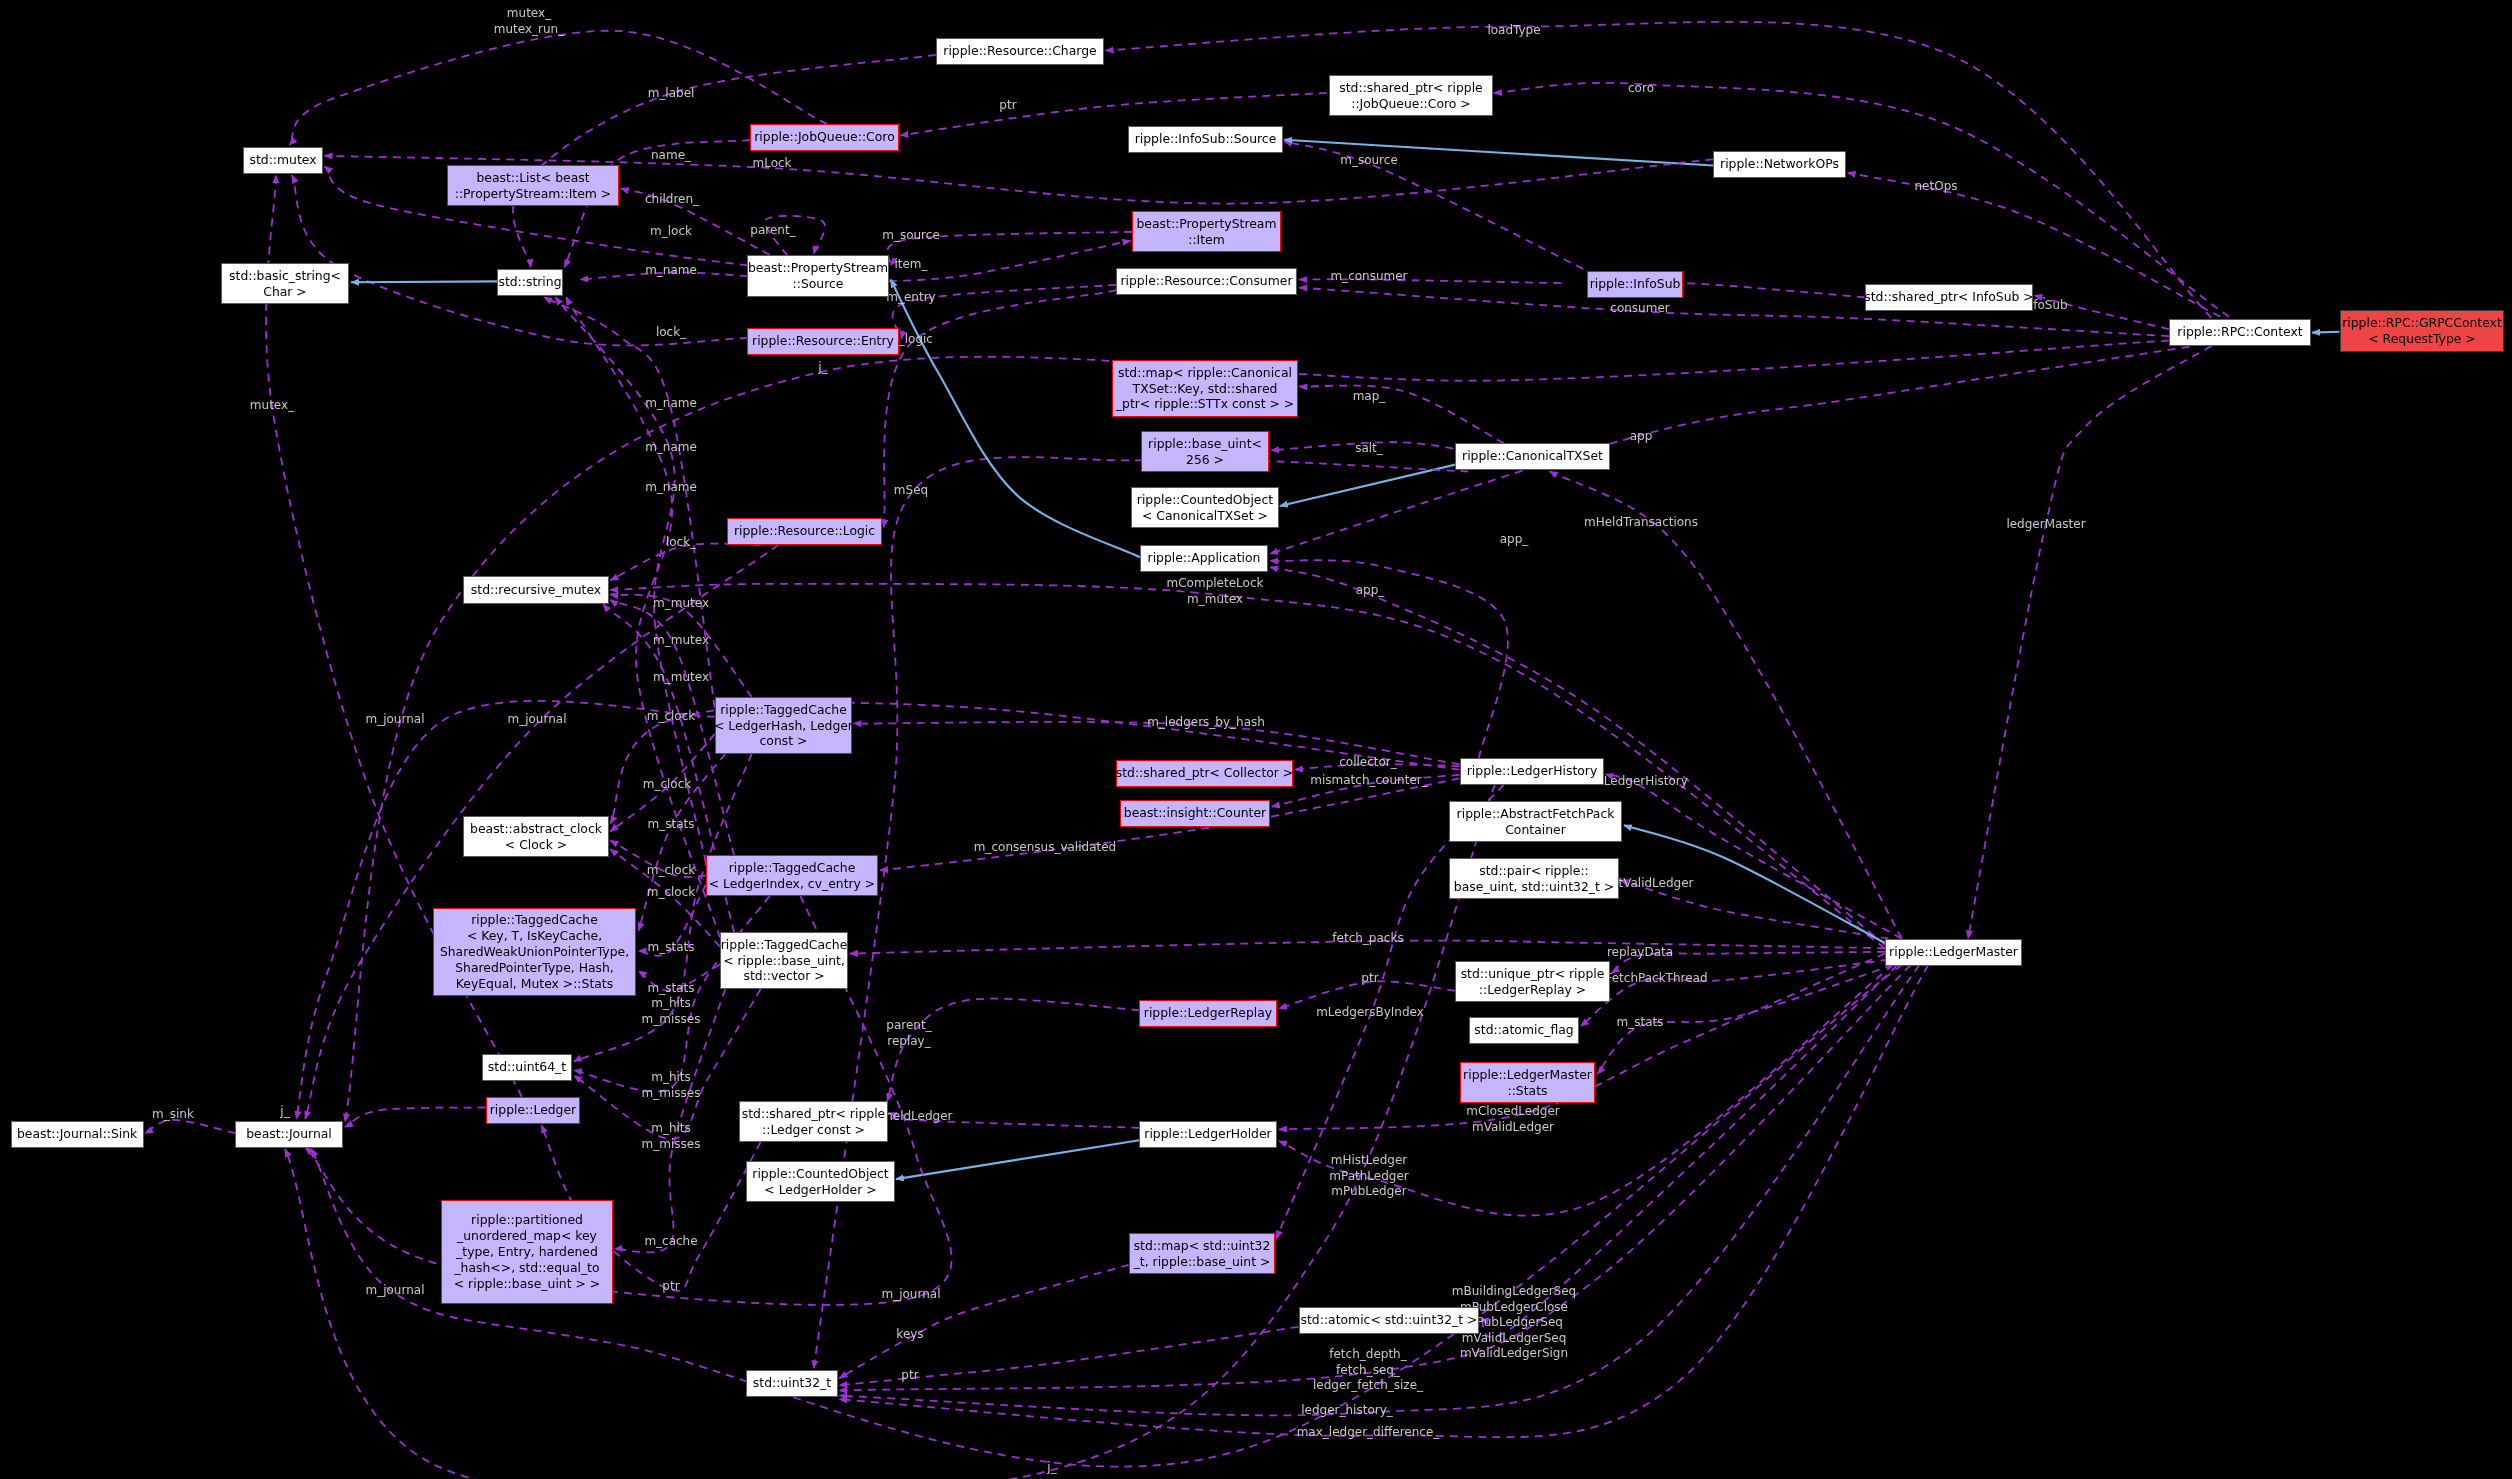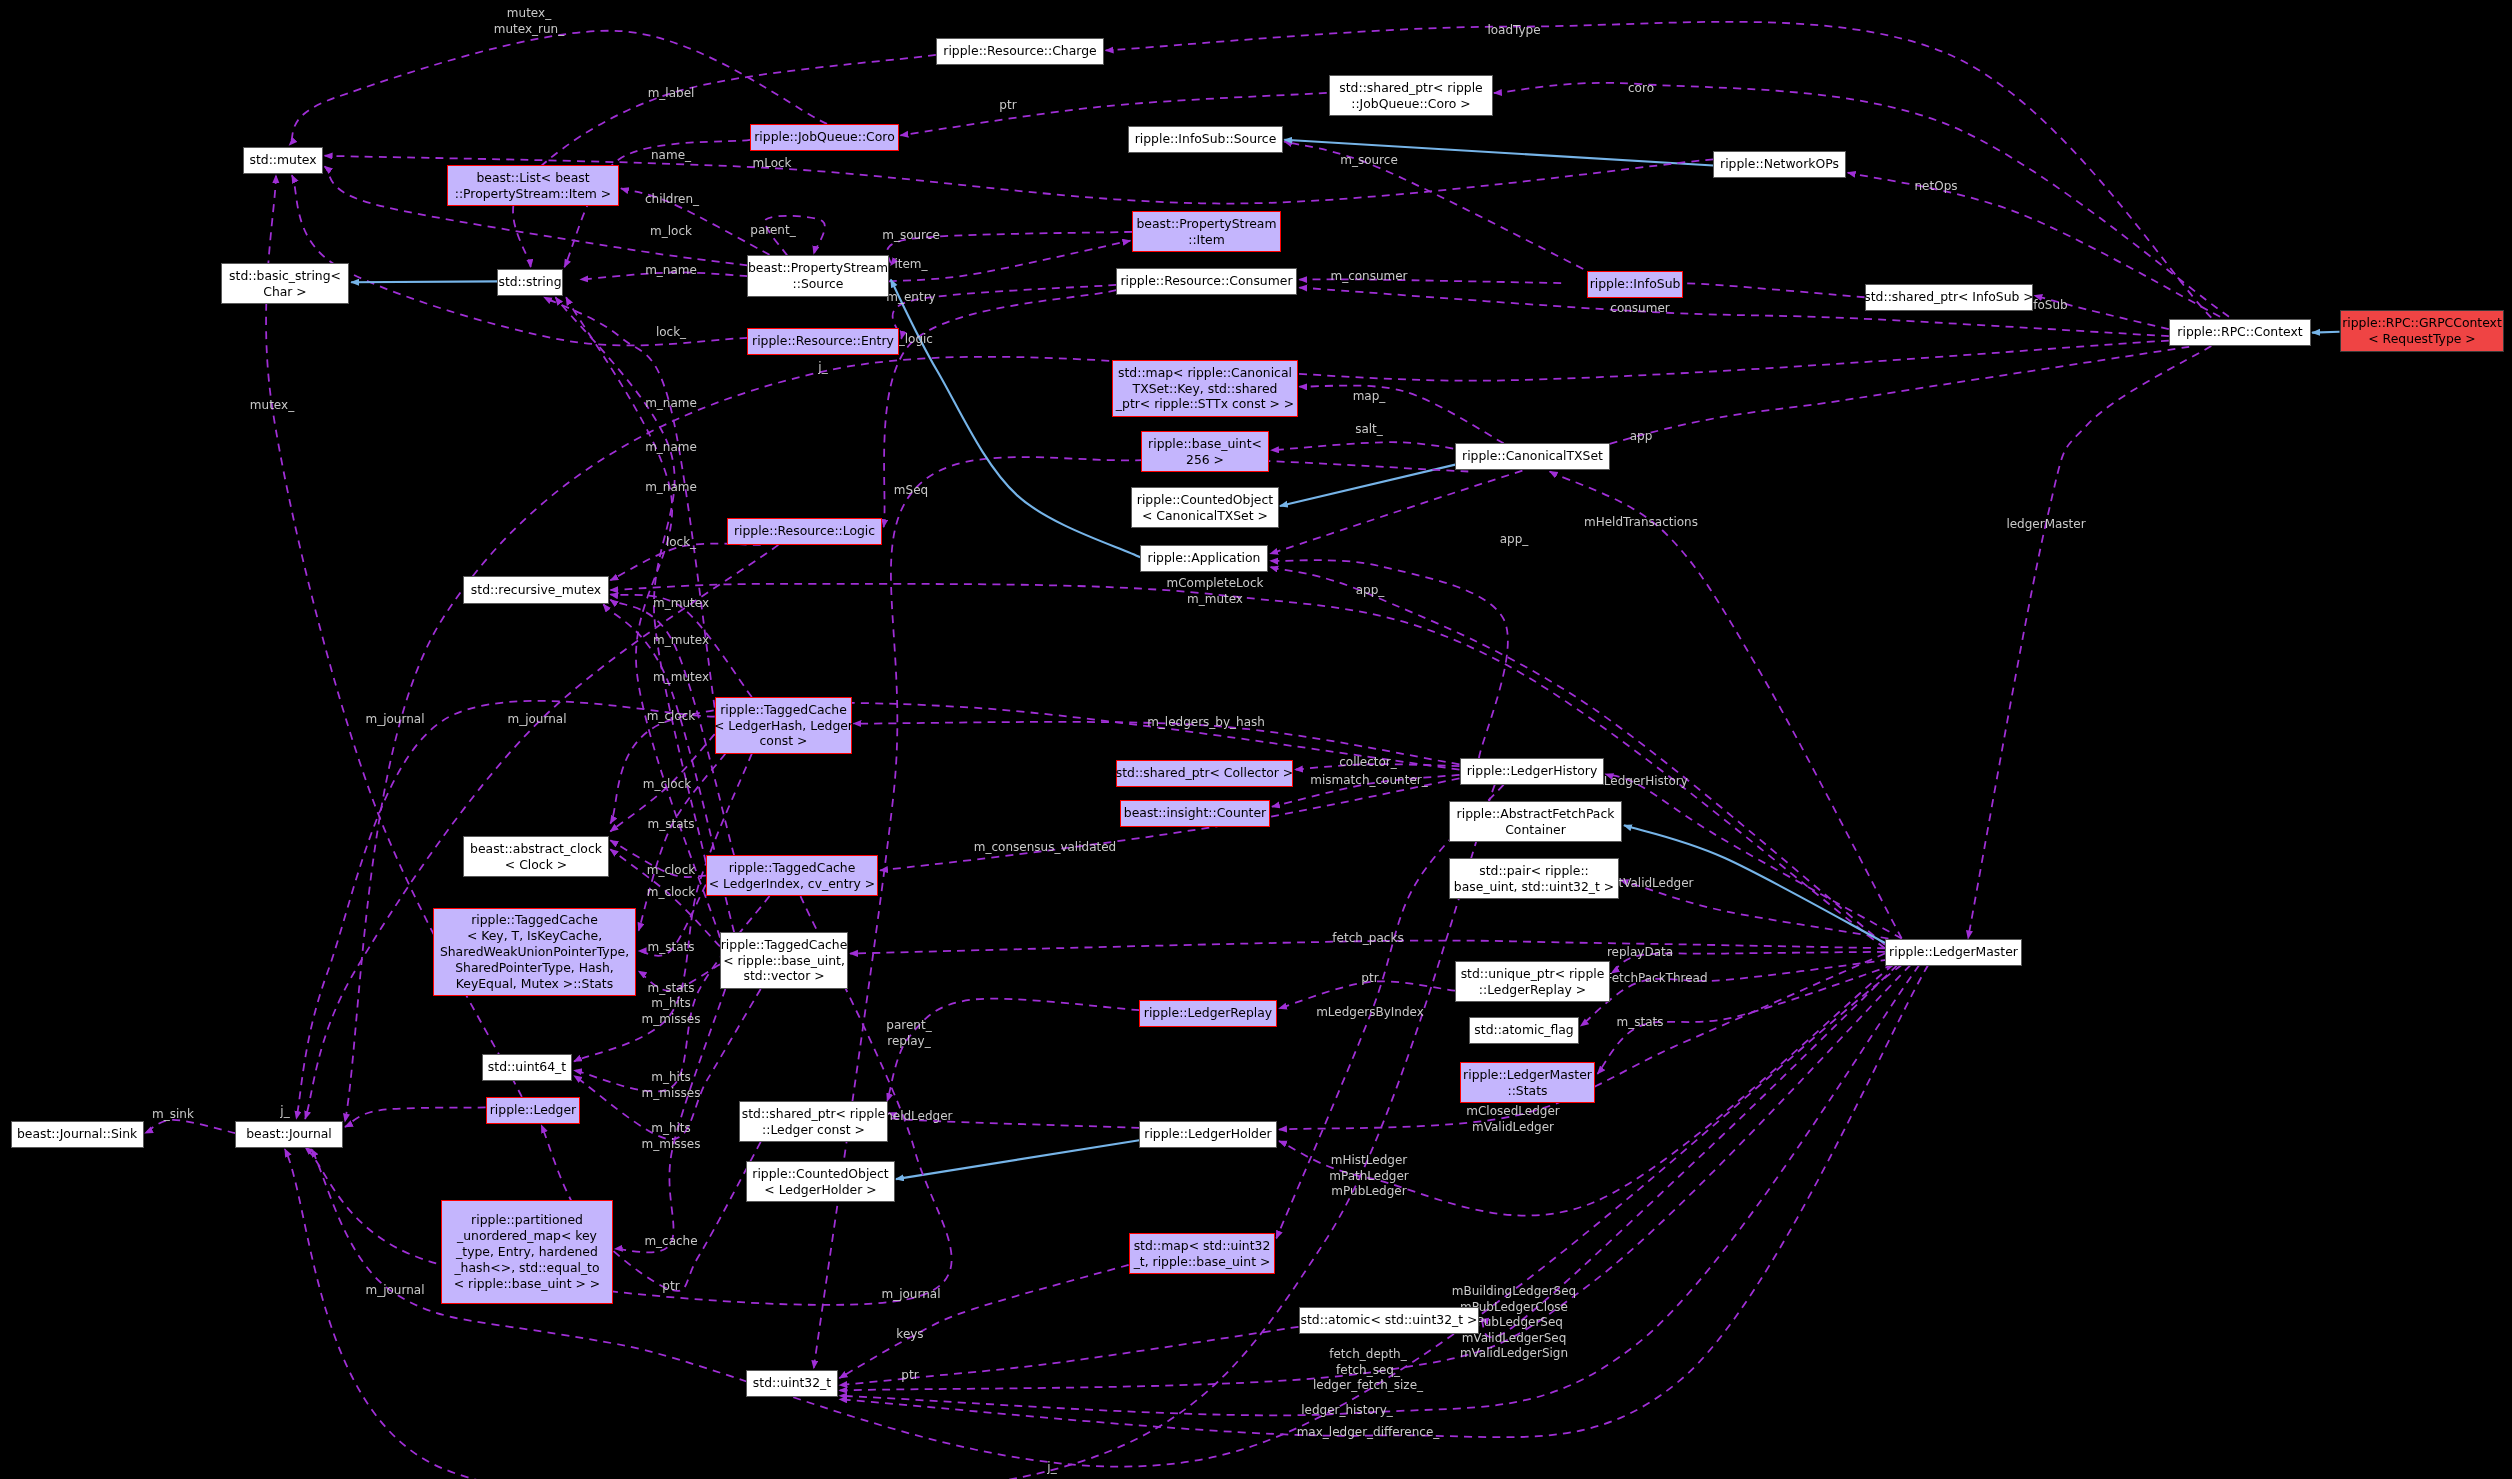--- a/index.html
+++ b/index.html
@@ -155,21 +155,21 @@
       <div class="node white" style="left: 1455px; top: 443px; width: 155px; height: 26.5px;">ripple::CanonicalTXSet</div>
       <div class="node white" style="left: 463px; top: 576px; width: 146px; height: 28px;">std::recursive_mutex</div>
       <div class="node pink" style="left: 715px; top: 697px; width: 137px; height: 57px;">ripple::TaggedCache
 &lt; LedgerHash, Ledger
 const &gt;</div>
       <div class="node pink" style="left: 1116px; top: 760px; width: 177px; height: 26.5px;">std::shared_ptr&lt; Collector &gt;</div>
       <div class="node pink" style="left: 1120px; top: 800px; width: 150px; height: 26.5px;">beast::insight::Counter</div>
       <div class="node white" style="left: 1460px; top: 758px; width: 144px; height: 26.5px;">ripple::LedgerHistory</div>
       <div class="node white" style="left: 1449px; top: 801px; width: 173px; height: 41px;">ripple::AbstractFetchPack
 Container</div>
-      <div class="node white" style="left: 463px; top: 836px; width: 146px; height: 41px;">beast::abstract_clock
+      <div class="node white" style="left: 463px; top: 816px; width: 146px; height: 41px;">beast::abstract_clock
 &lt; Clock &gt;</div>
       <div class="node white" style="left: 1449px; top: 858px; width: 170px; height: 41px;">std::pair&lt; ripple::
 base_uint, std::uint32_t &gt;</div>
       <div class="node pink" style="left: 706px; top: 855px; width: 172px; height: 41px;">ripple::TaggedCache
 &lt; LedgerIndex, cv_entry &gt;</div>
       <div class="node pink" style="left: 433px; top: 908px; width: 203px; height: 88px;">ripple::TaggedCache
 &lt; Key, T, IsKeyCache,
 SharedWeakUnionPointerType,
 SharedPointerType, Hash,
 KeyEqual, Mutex &gt;::Stats</div>
@@ -220,21 +220,21 @@
       <div class="edge-label" style="left: 911px; top: 236px;">m_source</div>
       <div class="edge-label" style="left: 911px; top: 265px;">item_</div>
       <div class="edge-label" style="left: 911px; top: 298px;">m_entry</div>
       <div class="edge-label" style="left: 910px; top: 340px;">m_logic</div>
       <div class="edge-label" style="left: 1369px; top: 277px;">m_consumer</div>
       <div class="edge-label" style="left: 1641px; top: 280px;">ptr</div>
       <div class="edge-label" style="left: 1640px; top: 309px;">consumer</div>
       <div class="edge-label" style="left: 2045px; top: 306px;">infoSub</div>
       <div class="edge-label" style="left: 823px; top: 368px;">j_</div>
       <div class="edge-label" style="left: 1369px; top: 397px;">map_</div>
-      <div class="edge-label" style="left: 1369px; top: 430px; text-align: right;">salt_</div>
+      <div class="edge-label" style="left: 1369px; top: 449px; text-align: right;">salt_</div>
       <div class="edge-label" style="left: 1641px; top: 437px;">app</div>
       <div class="edge-label" style="left: 1641px; top: 523px;">mHeldTransactions</div>
       <div class="edge-label" style="left: 1514px; top: 540px;">app_</div>
       <div class="edge-label" style="left: 1370px; top: 591px;">app_</div>
       <div class="edge-label" style="left: 1215px; top: 592px;">mCompleteLock
 m_mutex</div>
       <div class="edge-label" style="left: 681px; top: 543px;">lock_</div>
       <div class="edge-label" style="left: 681px; top: 604px;">m_mutex</div>
       <div class="edge-label" style="left: 681px; top: 641px;">m_mutex</div>
       <div class="edge-label" style="left: 681px; top: 678px;">m_mutex</div>

